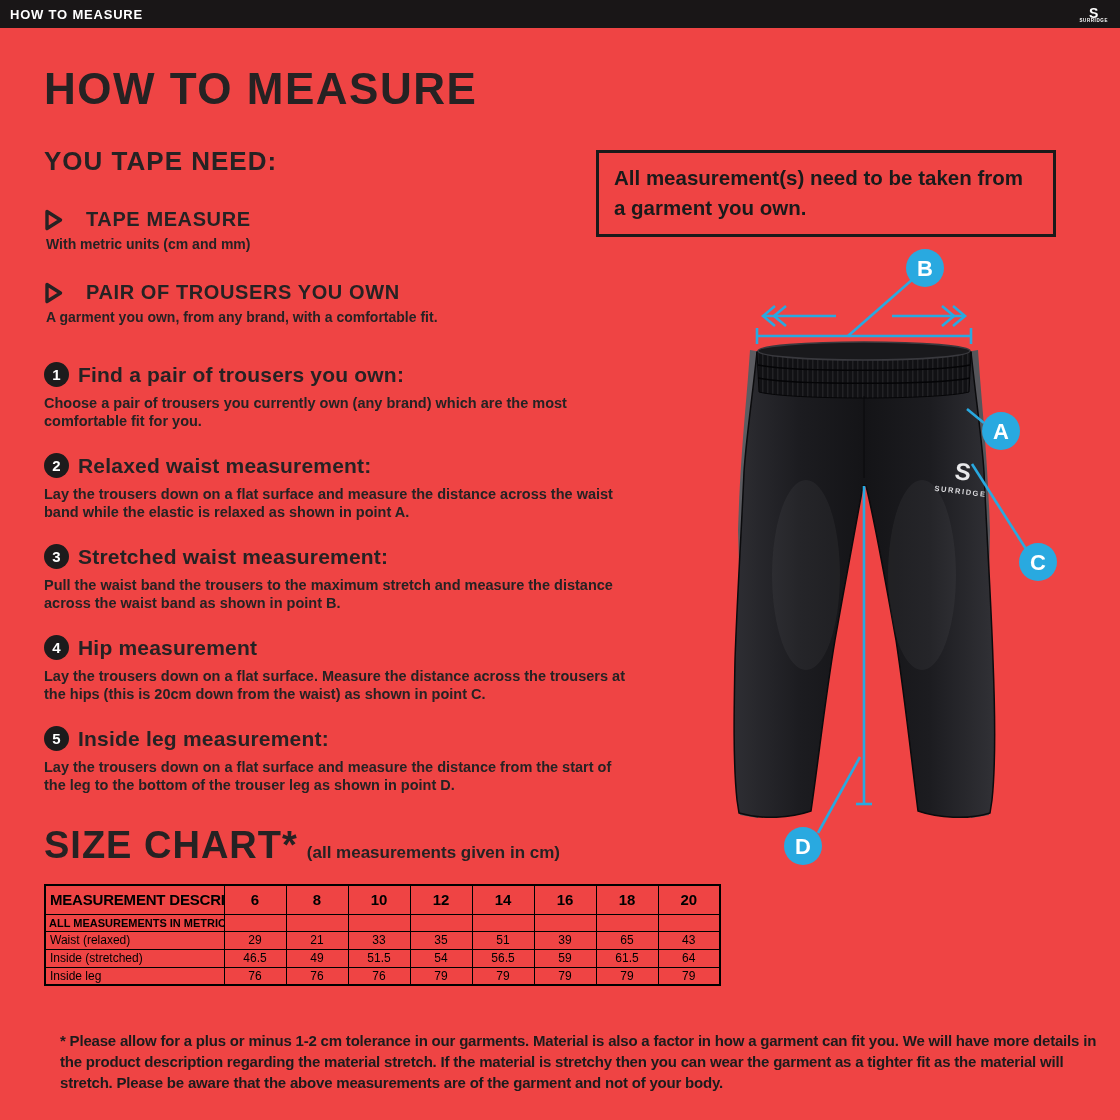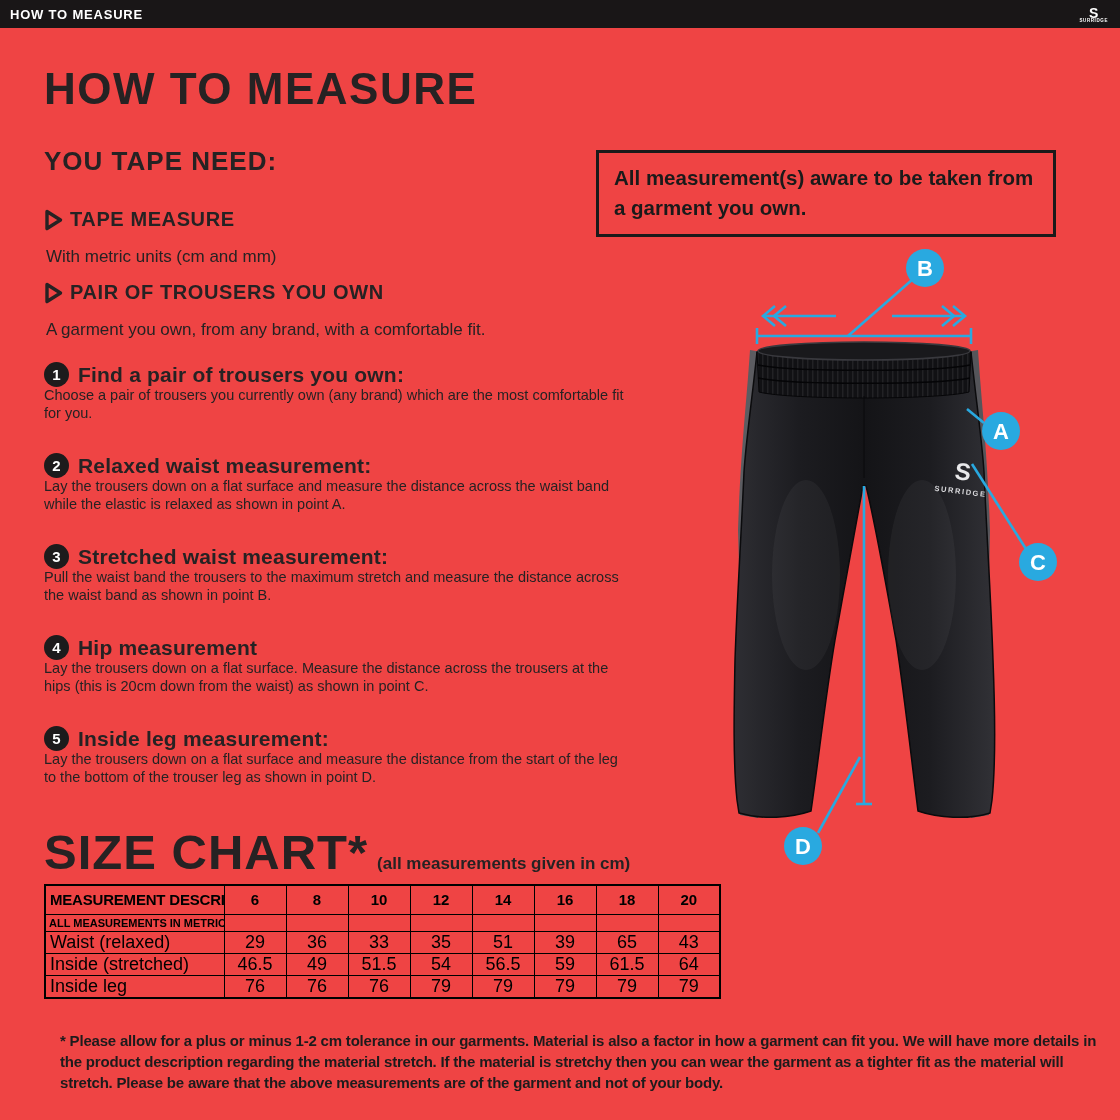--- a/index.html
+++ b/index.html
@@ -20,66 +20,66 @@
   .brand .s{ color:#fff; font-size:14px; font-weight:900; line-height:12px; }
   .brand .w{ color:#fff; font-size:4.5px; font-weight:700; letter-spacing:.6px; }
 
   
   .h1{ position:absolute; left:44px; top:64px; font-size:44px; font-weight:800; letter-spacing:1.5px; }
   .h2{ position:absolute; left:44px; top:146px; font-size:26px; font-weight:800; letter-spacing:1px; }
 
   
   .need{ position:absolute; left:44px; width:600px; }
   .need-1{ top:208px; } .need-2{ top:281px; }
-  .need-title-row{ display:flex; align-items:center; gap:6px; }
+  .need-title-row{ display:flex; align-items:center; gap:22px; }
   .need-title{ font-size:20px; font-weight:800; letter-spacing:.6px; }
-  .need-sub{ font-size:17px; font-weight:400; margin-top:16px; margin-left:2px; }
+  .need-sub{ font-size:14px; font-weight:700; margin-top:5px; margin-left:2px; }
   .tri{ flex:0 0 auto; }
 
   
   .step{ position:absolute; left:44px; width:600px; }
   .step-1{ top:362px; } .step-2{ top:453px; } .step-3{ top:544px; }
   .step-4{ top:635px; } .step-5{ top:726px; }
   .step-title-row{ display:flex; align-items:center; gap:9px; }
   .step-num{
     flex:0 0 auto; width:25px; height:25px; border-radius:50%; background:#1d1b1c;
     color:#fff; font-size:15px; font-weight:700; display:flex; align-items:center; justify-content:center;
   }
   .step-title{ font-size:21px; font-weight:800; letter-spacing:.2px; }
-  .step-body{ font-size:14.5px; font-weight:400; line-height:17.5px; width:588px; }
+  .step-body{ font-size:14.5px; font-weight:700; line-height:17.5px; margin-top:8px; width:588px; }
 
   
   .note{
     position:absolute; left:596px; top:150px; width:460px;
     border:3px solid #1a1a1a; padding:10px 15px 12px 15px;
     font-size:20.5px; font-weight:800; line-height:1.45; color:#1a1a1a;
   }
 
   
   .diagram{ position:absolute; left:715px; top:238px; width:410px; height:655px; }
 
   
   .sc-head{ position:absolute; left:44px; top:824px; display:flex; align-items:baseline; gap:9px; }
-  .sc-title{ font-size:49px; font-weight:800; letter-spacing:1px; }
+  .sc-title{ font-size:38px; font-weight:800; letter-spacing:1px; }
   .sc-sub{ font-size:17px; font-weight:800; }
   table.sizes{
     position:absolute; left:44px; top:884px; width:676px;
     border-collapse:collapse; table-layout:fixed; color:#000;
     border:2px solid #000;
   }
   table.sizes td, table.sizes th{ border:1px solid #000; overflow:hidden; white-space:nowrap; }
   .col-label{ width:179px; }
   .col-size{ width:62px; }
   tr.hdr{ height:29px; }
   tr.hdr th{ font-size:15px; font-weight:700; }
   tr.hdr th.lbl{ text-align:left; padding-left:4px; letter-spacing:-.2px;}
   tr.metric{ height:17px; }
   tr.metric td.lbl{ font-size:11px; font-weight:700; padding-left:3px; }
   tr.data{ height:18px; }
-  tr.data td{ font-size:18px; text-align:center; }
+  tr.data td{ font-size:12px; text-align:center; }
   tr.data td.lbl{ text-align:left; padding-left:4px; }
 
   
   .footnote{
     position:absolute; left:60px; top:1030px; width:1046px;
     font-size:15px; font-weight:700; line-height:21px; letter-spacing:-.2px; color:#1d1b1c;
   }
 </style>
 </head>
 <body>
@@ -150,21 +150,21 @@
   </div>
 
   <div class="step step-5">
     <div class="step-title-row">
       <span class="step-num">5</span>
       <span class="step-title">Inside leg measurement:</span>
     </div>
     <div class="step-body">Lay the trousers down on a flat surface and measure the distance from the start of the leg to the bottom of the trouser leg as shown in point D.</div>
   </div>
 
-  <div class="note">All measurement(s) aware to be taken from a garment you own.</div>
+  <div class="note">All measurement(s) need to be taken from a garment you own.</div>
 
   <svg class="diagram" viewBox="715 238 410 655">
     <defs>
       <linearGradient id="bodyGrad" x1="0" y1="0" x2="1" y2="0">
         <stop offset="0" stop-color="#2e2e33"></stop>
         <stop offset="0.25" stop-color="#1c1c20"></stop>
         <stop offset="0.5" stop-color="#141417"></stop>
         <stop offset="0.75" stop-color="#1c1c20"></stop>
         <stop offset="1" stop-color="#313136"></stop>
       </linearGradient>
@@ -289,21 +289,21 @@
           <td></td>
           <td></td>
           <td></td>
           <td></td>
           <td></td>
           <td></td>
       </tr>
       <tr class="data">
         <td class="lbl">Waist (relaxed)</td>
         <td>29</td>
-        <td>36</td>
+        <td>21</td>
         <td>33</td>
         <td>35</td>
         <td>51</td>
         <td>39</td>
         <td>65</td>
         <td>43</td>
       </tr>
       <tr class="data">
         <td class="lbl">Inside (stretched)</td>
         <td>46.5</td>

